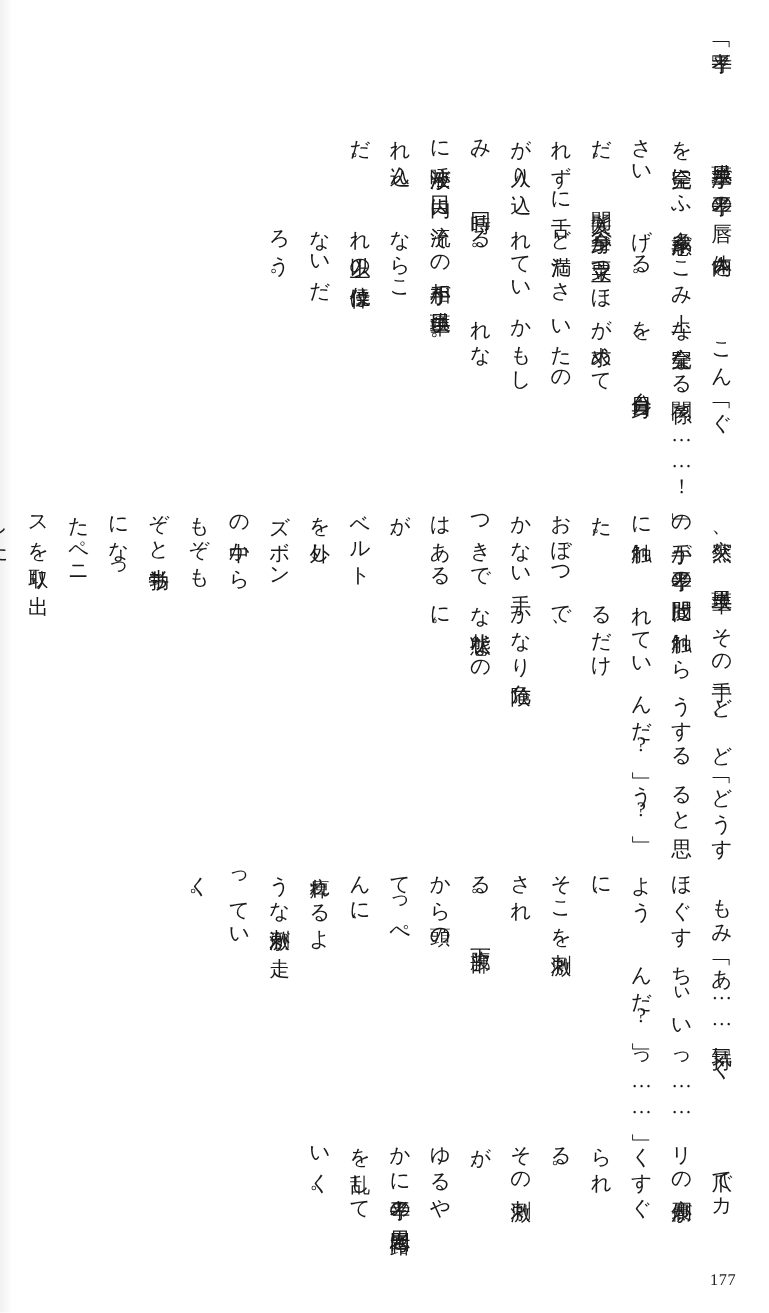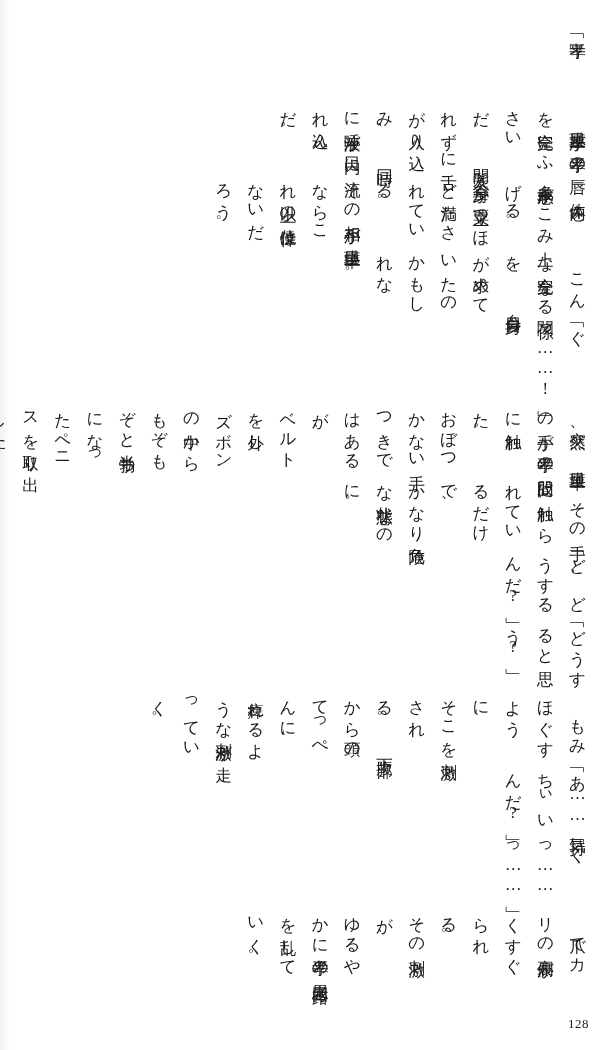--- a/index.html
+++ b/index.html
@@ -93,14 +93,14 @@
     <p class="para">　突然、　瑛里華の手が孝平の股間に触れた。　おぼつかない手つきではあるが、　ベルトを外し、ズボンの中からもぞもぞと半勃ちになったペニスを取り出した。</p>
     <p class="para">　その手に触れられているだけで、　かなり危険な状態なのに。</p>
     <p class="para">「ど、どうするんだ?」</p>
     <p class="para">「どうすると思う?」</p>
     <p class="para">　もみほぐすように、　そこを刺激される。　下腹部から頭のてっぺんに、　痺れるような刺激が走っていく。</p>
     <p class="para">「あ……気持ちぃいんだ?」</p>
     <p class="para">「くっ……っ……」</p>
     <p class="para">　爪でカリの裏側がくすぐられる。　その刺激が、　ゆるやかに孝平の思考回路を乱していく。</p>
   </div>
 
-  <div class="page-number">128</div>
+  <div class="page-number">177</div>
 </div>
 
 </body></html>

